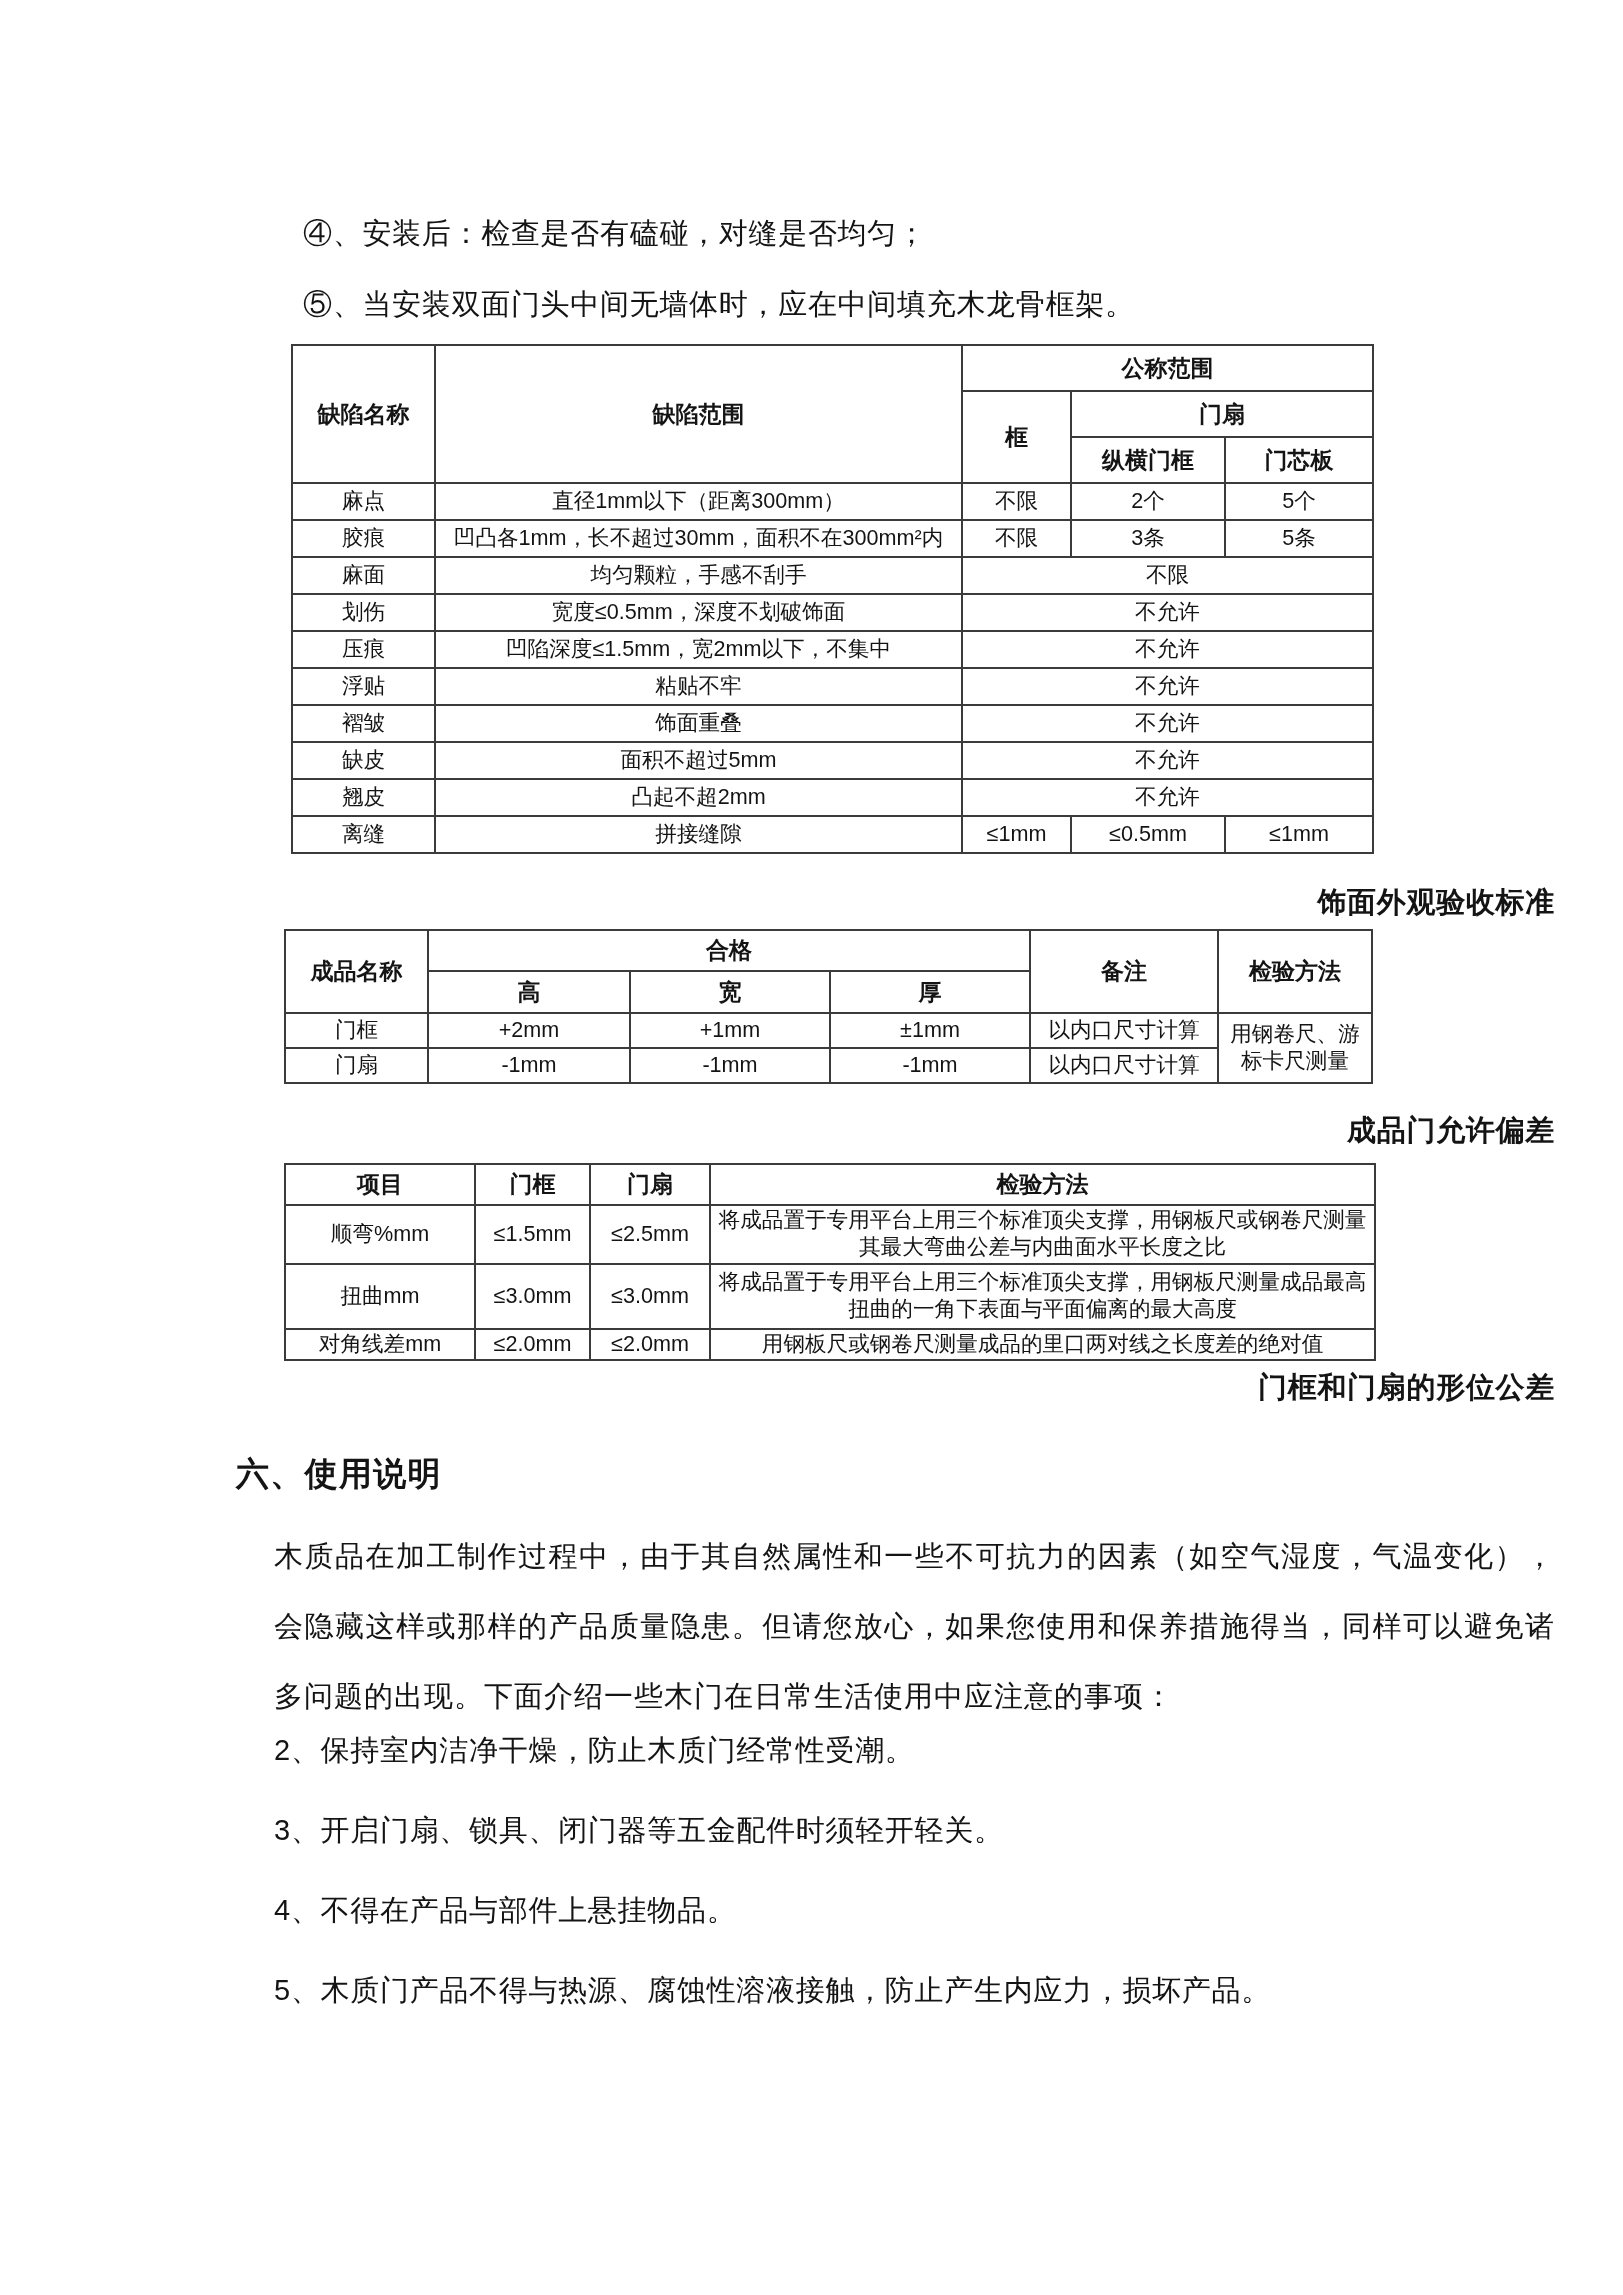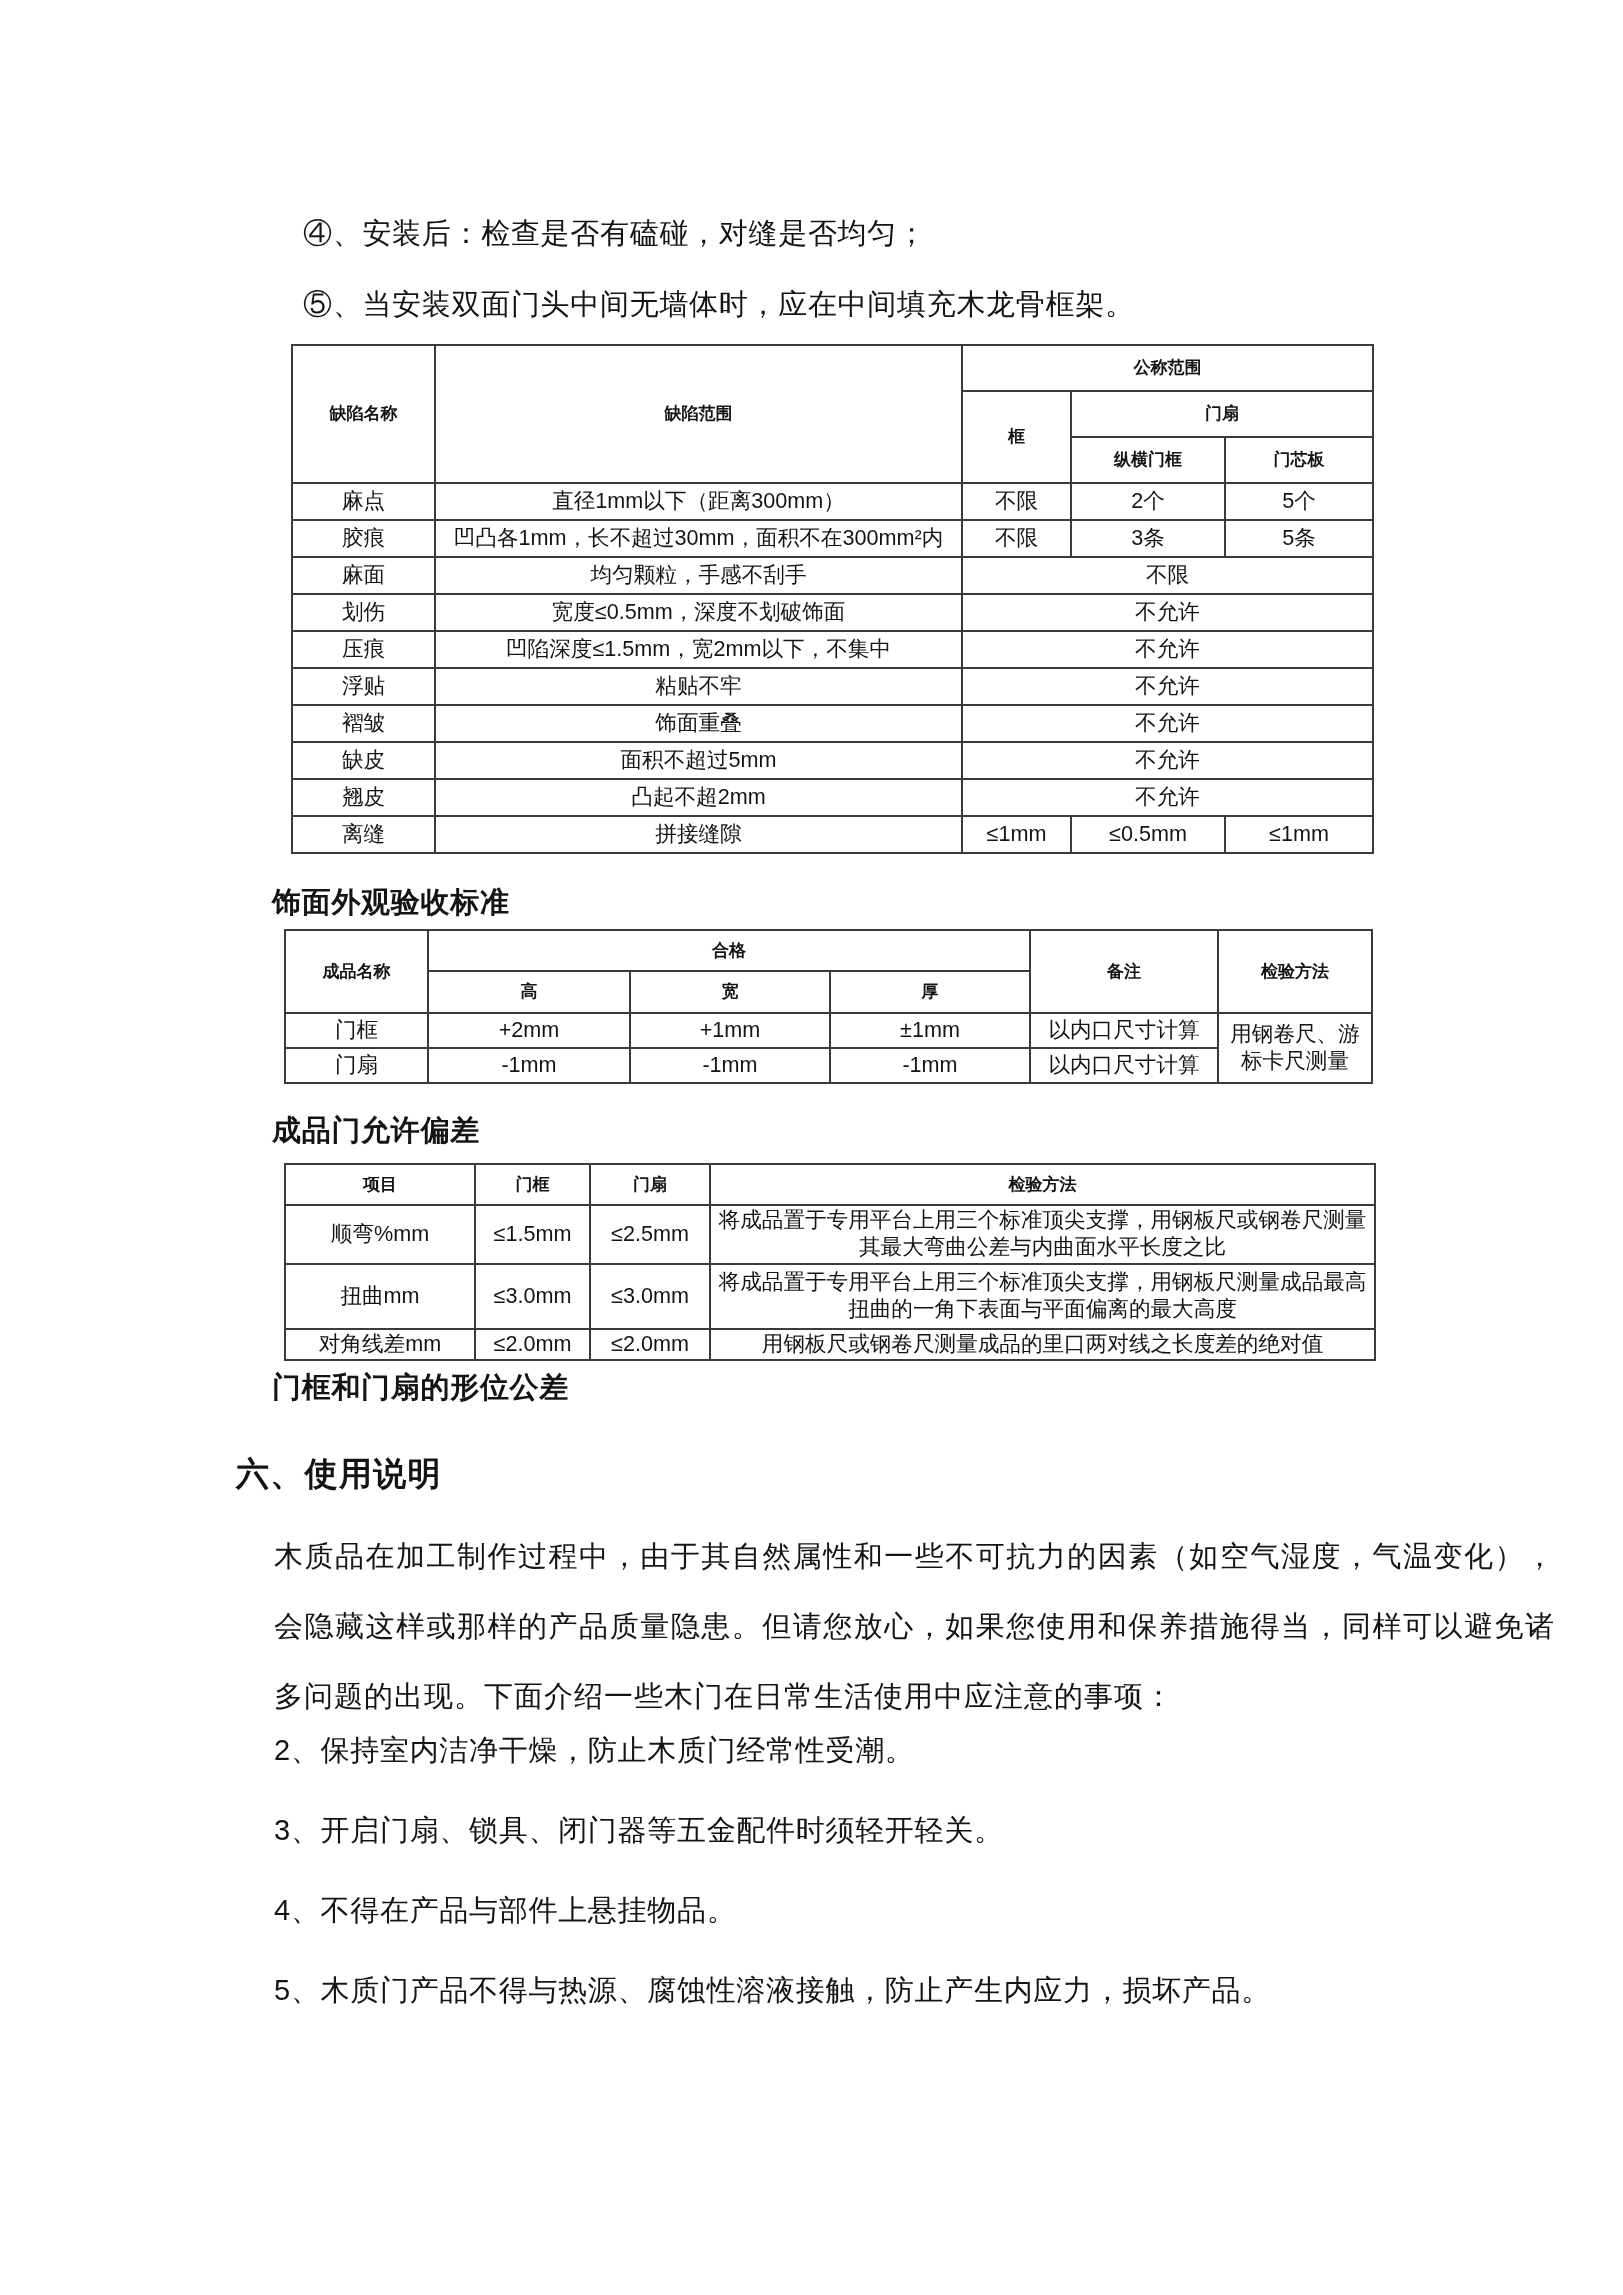--- a/index.html
+++ b/index.html
@@ -26,24 +26,24 @@
   .doc-table th, .doc-table td {
     border-left:2px solid #3b3b3b;
     border-right:2px solid #3b3b3b;
     border-top:2.6px solid #3b3b3b;
     border-bottom:2.6px solid #3b3b3b;
     text-align:center; vertical-align:middle;
     padding:1.3px 3.9px;
     font-size:21.6px; line-height:1.25;
     overflow:hidden;
   }
-  .doc-table th { font-weight:bold; font-size:17px; }
+  .doc-table th { font-weight:bold; font-size:23px; }
   .tbl-caption {
     position:absolute; left:272px; width:1283px;
-    text-align:left;
+    text-align:right;
     font-size:29px; font-weight:bold; letter-spacing:0.7px;
     white-space:nowrap;
   }
   .sec-heading {
     position:absolute; left:236px;
     font-size:33px; font-weight:bold; letter-spacing:1.3px;
     line-height:46px; white-space:nowrap;
   }
   .body-para {
     position:absolute; left:274px; width:1281px;

